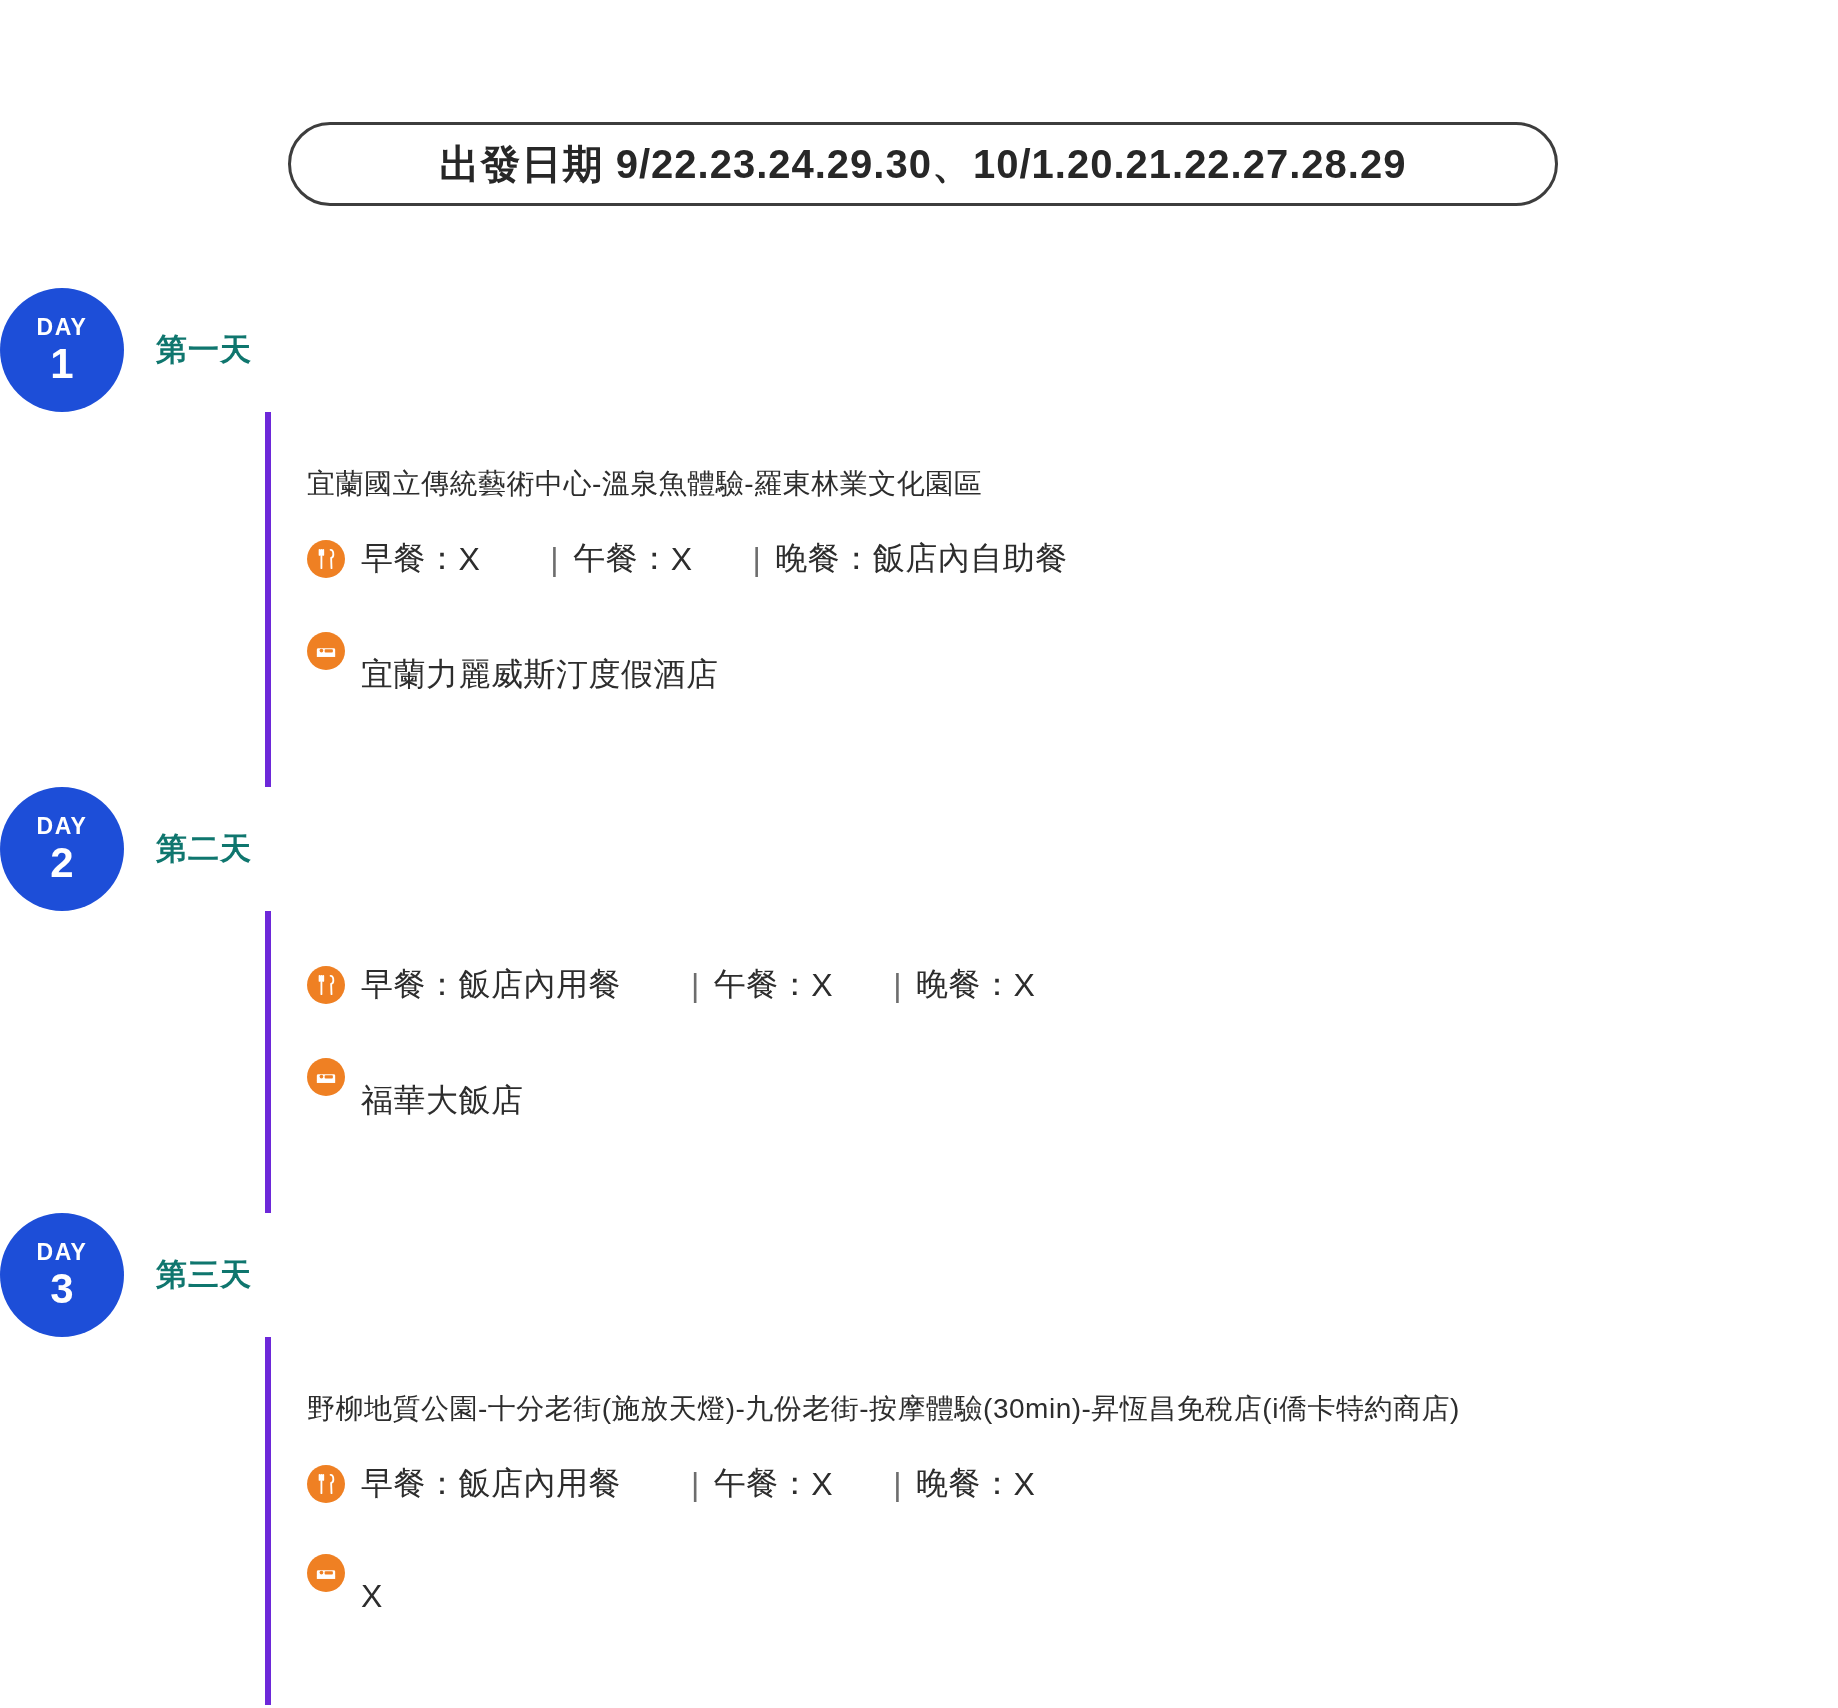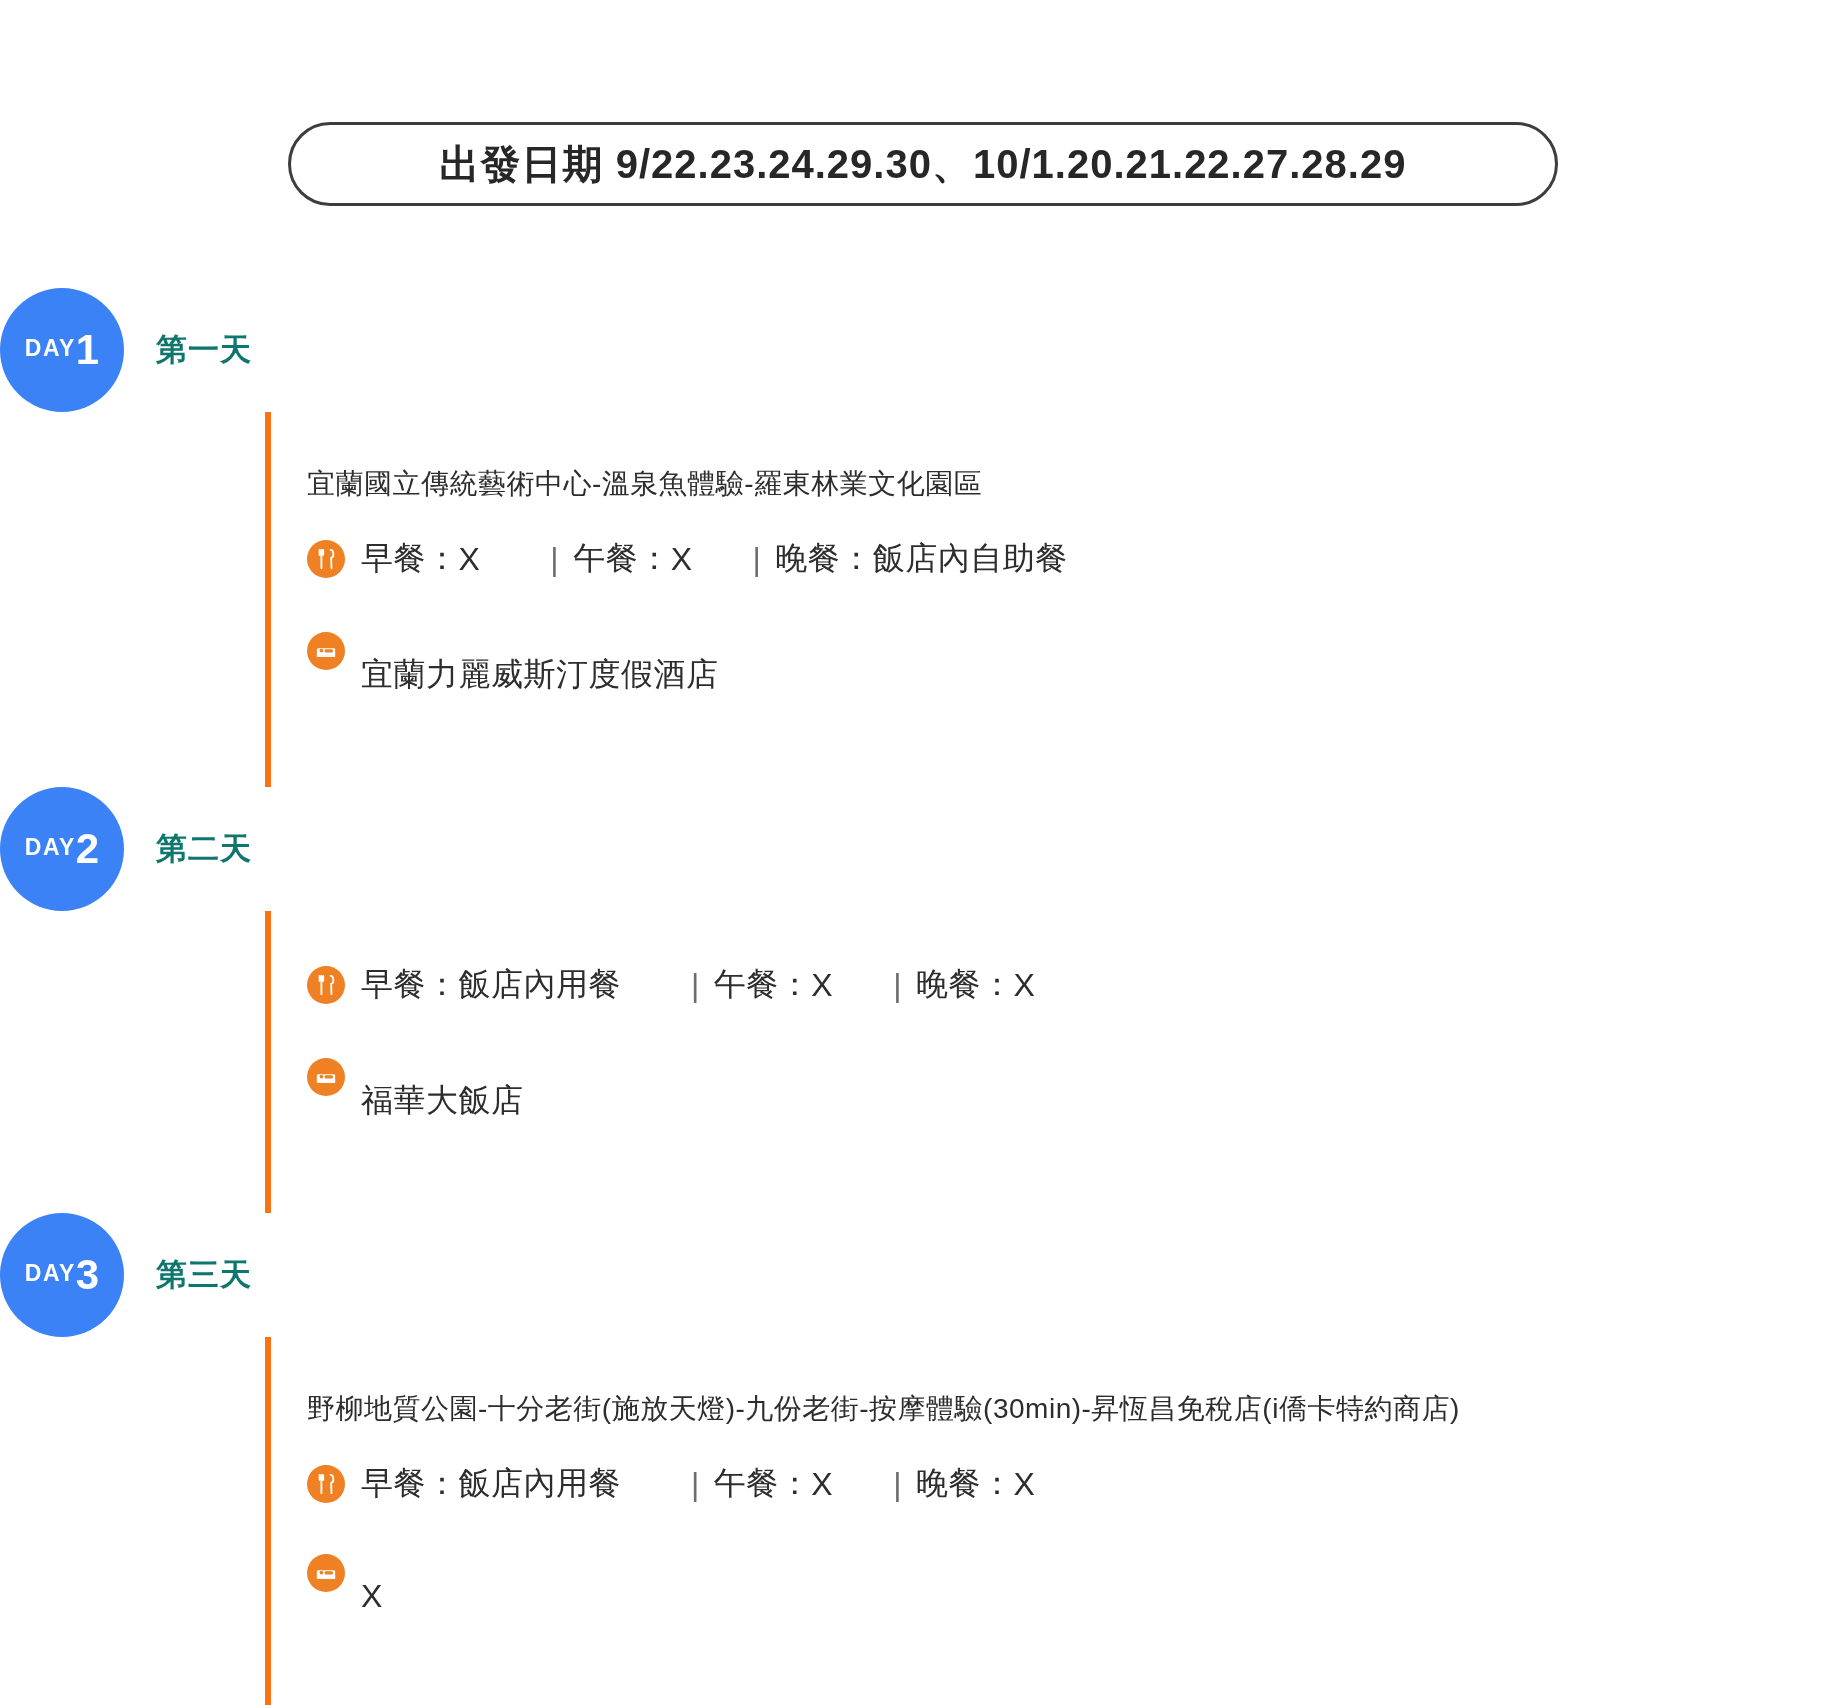--- a/index.html
+++ b/index.html
@@ -69,23 +69,24 @@
     align-items: center;
   }
 
   .day-badge {
     position: absolute;
     left: -268px;
     top: 0;
     width: 124px;
     height: 124px;
     border-radius: 50%;
-    background: #3b82f6;
+    background: #1d4ed8;
     color: #ffffff;
     display: flex;
+    flex-direction: column;
     align-items: center;
     justify-content: center;
     line-height: 1;
   }
   .day-badge .day-word {
     font-size: 23px;
     font-weight: bold;
     letter-spacing: 1.5px;
     margin-bottom: 4px;
   }
@@ -99,21 +100,21 @@
     font-weight: bold;
     color: #0f766e;
     margin-left: -112px;
     letter-spacing: 1px;
   }
 
   
   .day-body {
     position: relative;
     margin-left: -3px;
-    border-left: 6px solid #f97316;
+    border-left: 6px solid #6d28d9;
     padding: 52px 0 66px 36px;
     min-height: 120px;
     box-sizing: border-box;
   }
 
   .route-line {
     font-size: 28px;
     color: #2d2d2d;
     letter-spacing: 0.5px;
     line-height: 1.4;

